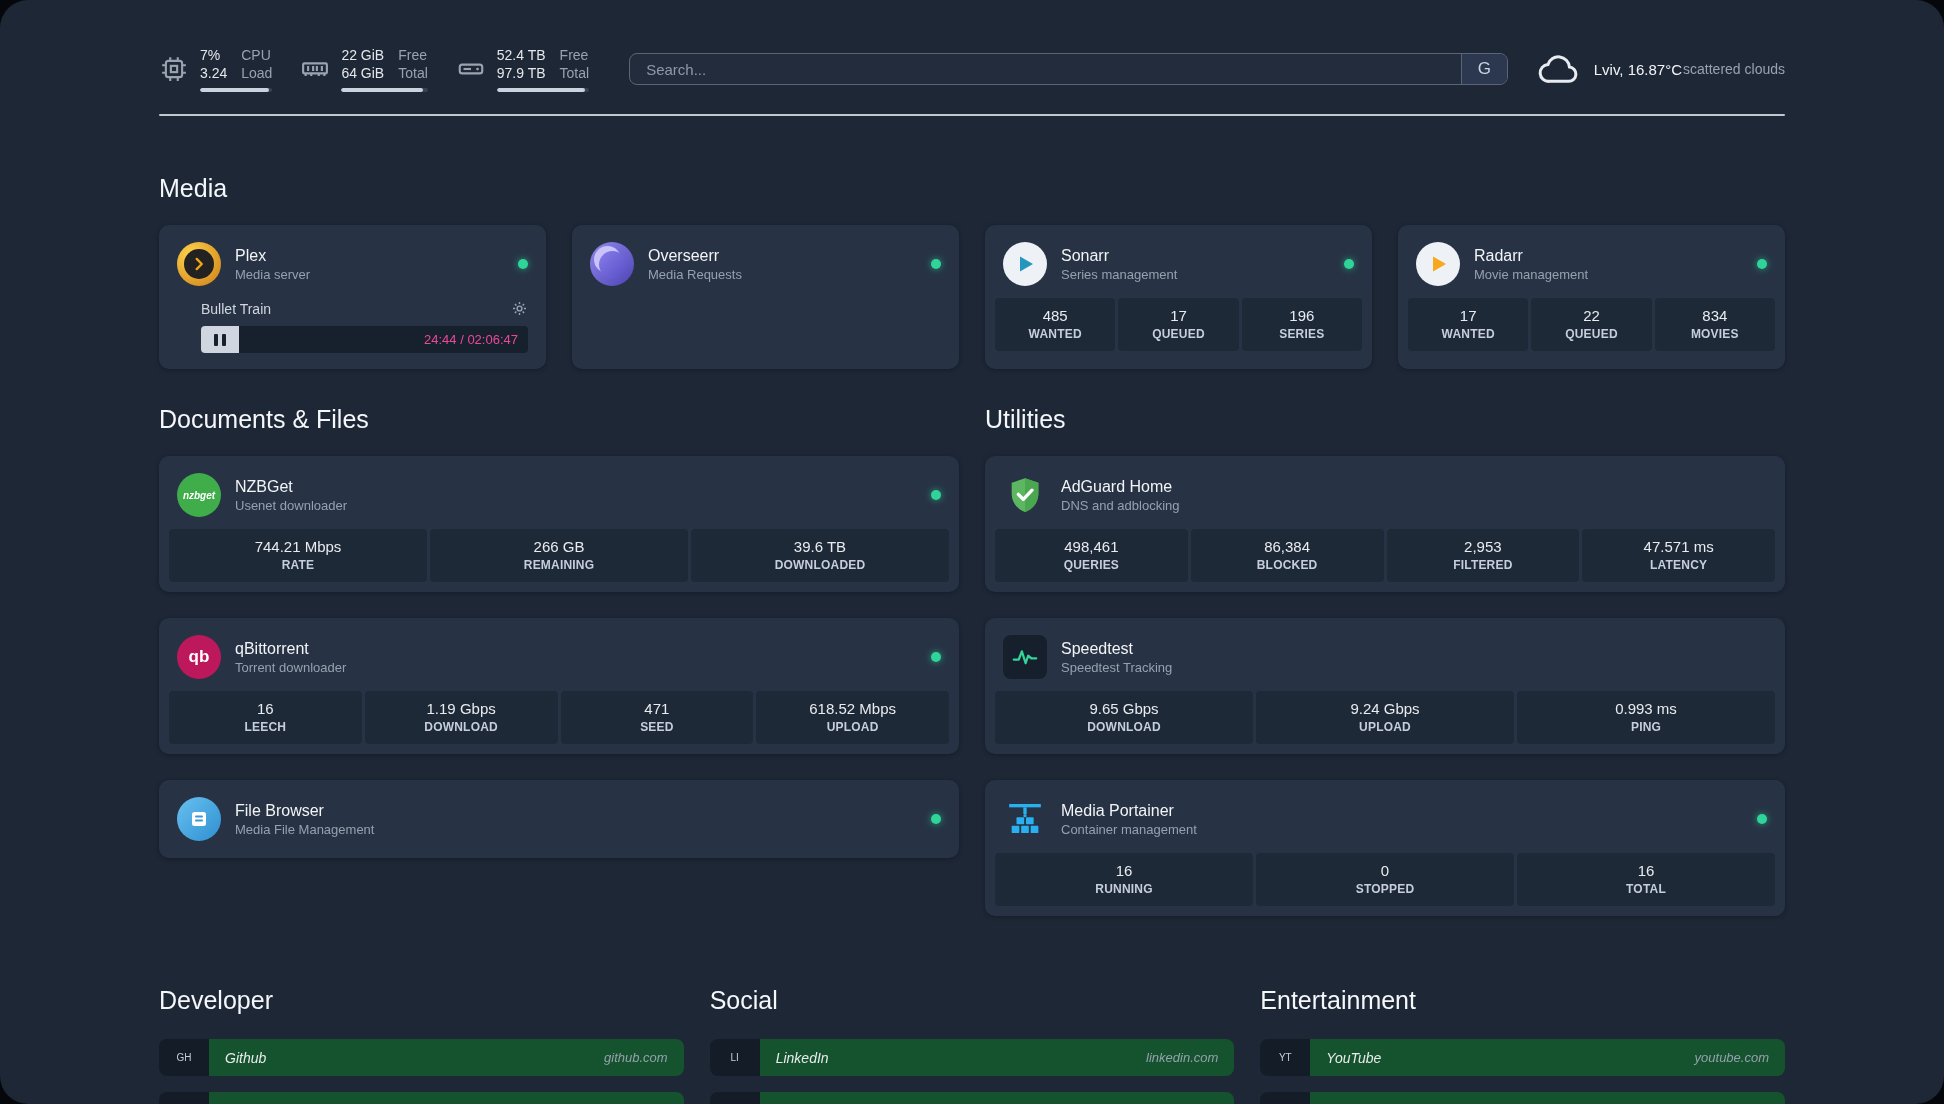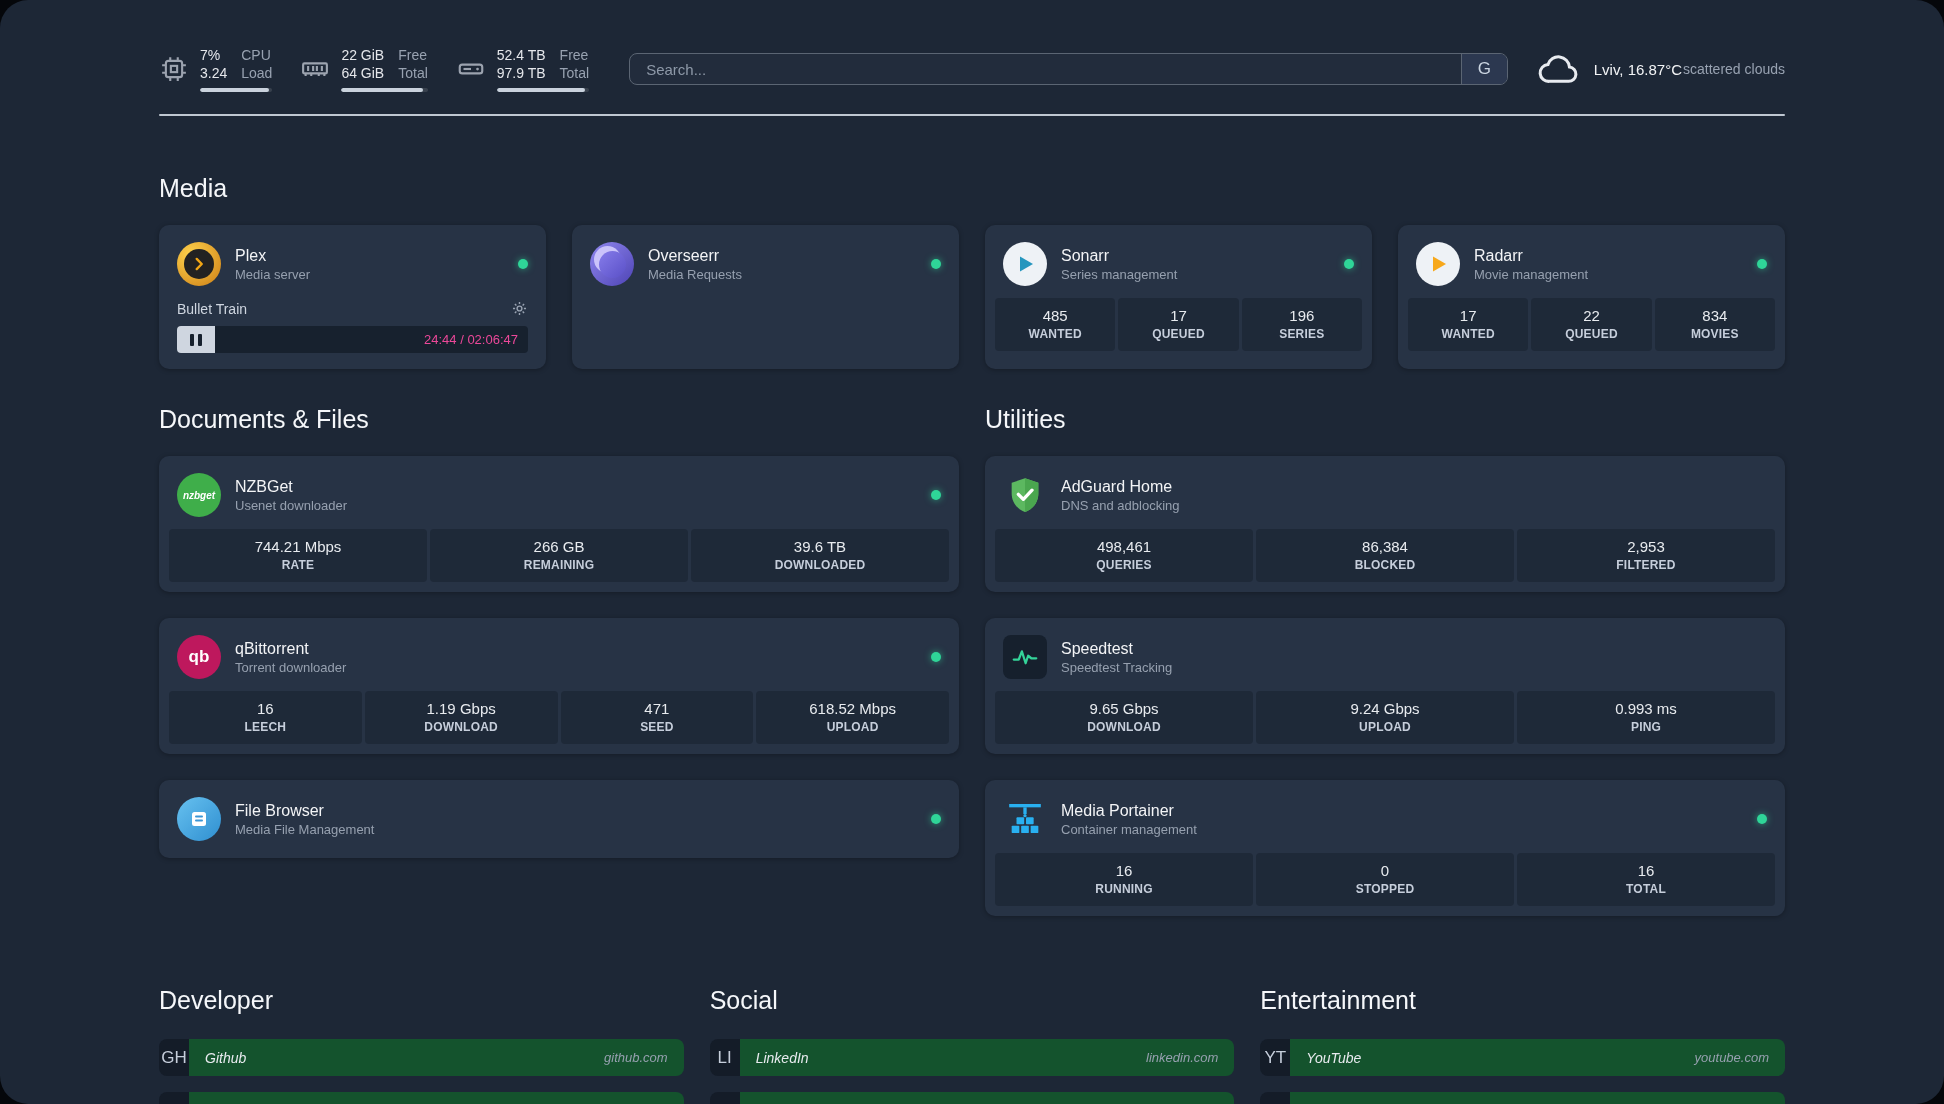--- a/index.html
+++ b/index.html
@@ -56,37 +56,37 @@
   .svc-desc { font-size: 13px; color: #96a0af; }
   .status-dot { width: 10px; height: 10px; border-radius: 50%; background: #2fd598; margin-left: auto; box-shadow: 0 0 7px rgba(47,213,152,.65); flex: none; }
   .spacer-dotless { margin-left: auto; }
 
   .stats-row { display: flex; gap: 3px; }
   .stat { flex: 1; background: #1e2938; border-radius: 4px; text-align: center; padding: 9px 4px 10px; }
   .stat-value { font-size: 15px; color: #e8ebef; }
   .stat-label { font-size: 12px; font-weight: 700; color: #c6cedb; margin-top: 3px; letter-spacing: .2px; }
 
   
-  .media-widget { padding: 0 8px 6px; }
+  .media-widget { padding: 0 8px 6px; margin-left: 24px; }
   .track-row { display: flex; align-items: center; justify-content: space-between; color: #cfd6e0; font-size: 14px; padding: 2px 0 9px; }
   .gear-icon { color: #98a2b1; display: flex; cursor: pointer; }
   .player-strip { height: 27px; background: #17212e; border-radius: 4px; display: flex; align-items: center; overflow: hidden; cursor: pointer; }
   .pause-btn { width: 38px; height: 100%; background: #cfd6e0; border: none; display: flex; align-items: center; justify-content: center; gap: 4px; cursor: pointer; flex: none; padding: 0; }
   .pause-btn span { width: 4px; height: 12px; background: #17212e; border-radius: 1px; }
   .player-time { margin-left: auto; padding-right: 10px; font-size: 13px; color: #ec4899; }
 
   .two-col { display: grid; grid-template-columns: 1fr 1fr; gap: 26px; align-items: start; margin-top: 36px; }
   .col-title { margin: 0 0 22px; }
   .col-stack { display: flex; flex-direction: column; gap: 26px; }
 
   
   .bookmarks { display: grid; grid-template-columns: repeat(3, 1fr); gap: 26px; margin-top: 70px; padding-bottom: 40px; align-items: start; }
   .bm-title { margin: 0 0 24px; }
   .bm-row { display: flex; height: 37px; border-radius: 8px; overflow: hidden; margin-bottom: 16px; cursor: pointer; }
-  .bm-abbr { width: 30px; background: #141c28; color: #c6cedb; font-size: 17px; display: flex; align-items: center; justify-content: center; flex: none; }
+  .bm-abbr { width: 50px; background: #141c28; color: #c6cedb; font-size: 10px; display: flex; align-items: center; justify-content: center; flex: none; }
   .bm-body { flex: 1; background: #14532d; display: flex; align-items: center; justify-content: space-between; padding: 0 16px; font-style: italic; }
   .bm-name { font-size: 14px; color: #e8ebef; }
   .bm-url { font-size: 13px; color: #96a0af; }
 
   
   .icon-plex { background: radial-gradient(circle at 32% 30%, #ffd34d, #cc7e15); }
   .icon-plex .plex-inner { position: absolute; inset: 7px; background: #222222; border-radius: 50%; }
   .icon-plex svg { position: relative; z-index: 1; }
   .icon-overseerr { background: linear-gradient(135deg, #9188ef, #4d43b5); overflow: hidden; }
   .icon-overseerr::before { content: ""; position: absolute; width: 27px; height: 27px; border-radius: 50%; background: #cac3fa; top: 4px; left: 4px; }
@@ -421,20 +421,24 @@
                 <div class="stat-label">QUERIES</div>
               </div>
               <div class="stat">
                 <div class="stat-value">86,384</div>
                 <div class="stat-label">BLOCKED</div>
               </div>
               <div class="stat">
                 <div class="stat-value">2,953</div>
                 <div class="stat-label">FILTERED</div>
               </div>
+              <div class="stat">
+                <div class="stat-value">47.571 ms</div>
+                <div class="stat-label">LATENCY</div>
+              </div>
             </div>
           </div>
 
           <div class="card">
             <div class="card-header">
               <span class="svc-icon icon-speedtest">
                 <svg width="30" height="30" viewBox="0 0 24 24" fill="none" stroke="#34d399" stroke-width="1.8" stroke-linecap="round" stroke-linejoin="round">
                     <polyline points="3,14 7,14 9.5,7.5 12.5,17 14.5,11 17,13 21,13"></polyline>
                   </svg>
               </span>

